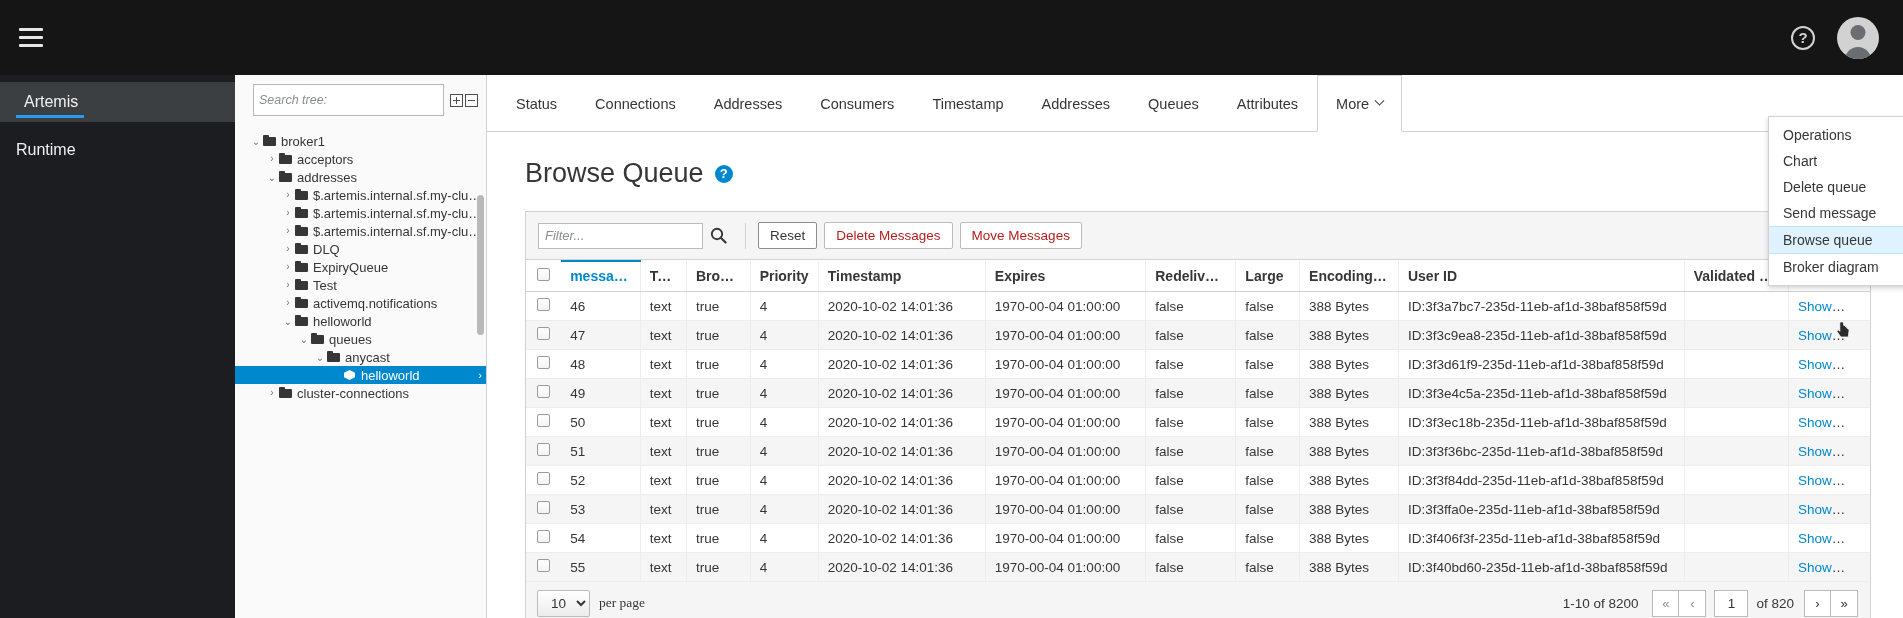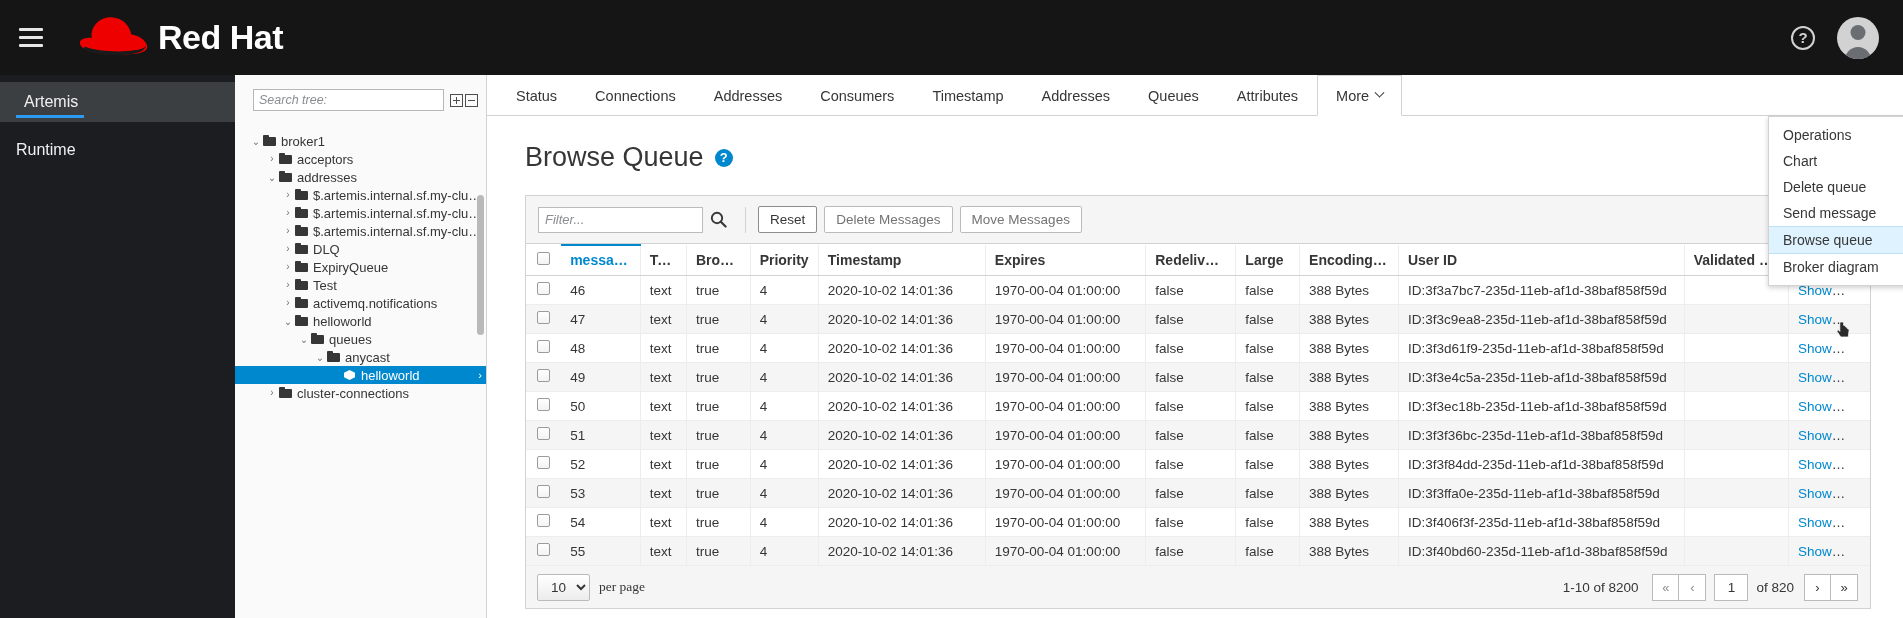--- a/index.html
+++ b/index.html
@@ -136,21 +136,21 @@
   }
   .tree-search-row {
     display: flex;
     align-items: center;
     padding: 0 8px 0 18px;
     gap: 6px;
     height: 24px;
   }
   .tree-search {
     flex: 1;
-    height: 22px;
+    height: 32px;
     border: 1px solid #b7b7b7;
     background: #fff;
     font-size: 12.5px;
     font-style: italic;
     color: #6a6e73;
     padding: 0 5px;
     outline: none;
     font-family: "Liberation Sans", sans-serif;
   }
   .tree-search::placeholder { color: #8a8d90; font-style: italic; }
@@ -250,21 +250,21 @@
   }
 
   
   .main {
     flex: 1;
     background: #fff;
     position: relative;
     overflow: hidden;
   }
   .tabbar {
-    height: 41px;
+    height: 57px;
     border-bottom: 1px solid #d2d2d2;
     display: flex;
     align-items: stretch;
     padding-left: 10px;
     font-size: 14.5px;
   }
   .tab {
     padding: 0 18px;
     display: flex; align-items: center;
     color: #363636;
@@ -379,21 +379,21 @@
     border-radius: 2px;
     padding: 0 11px;
     font-size: 13.5px;
     color: #363636;
     cursor: pointer;
     margin-right: 7px;
     font-family: "Liberation Sans", sans-serif;
     white-space: nowrap;
   }
   .btn.strong { border-color: #8b8d8f; }
-  .btn.muted { color: #737373; }
+  .btn.muted { color: #b91c1c; }
 
   
   table.grid {
     width: 100%;
     border-collapse: collapse;
     font-size: 13.5px;
     table-layout: fixed;
   }
   table.grid th {
     background: #fff;
@@ -509,28 +509,20 @@
   }
 </style>
 </head>
 <body>
 
 <div class="masthead">
   <div class="hamburger">
     <span></span>
       <span></span>
       <span></span>
-  </div>
-  <div class="brand">
-    <svg class="rh-hat" viewBox="0 0 100 60">
-      <path d="M30 30 C28 18 38 6 52 6 C66 6 74 16 76 26 C84 27 92 32 94 38 C96 44 90 47 82 48 C66 50 40 50 26 45 C16 41 14 35 18 32 C21 30 26 29 30 30 Z" fill="#ee0000"></path>
-      <path d="M22 40 C36 46 66 47 82 44 C88 43 92 41 93 39 C92 45 84 48 72 49 C56 51 36 50 26 46 C21 44 20 42 22 40 Z" fill="#1a1a1a"></path>
-      <path d="M30 31 C32 21 40 12 52 11 C46 16 42 23 41 31 C37 30 33 30 30 31 Z" fill="#ee0000"></path>
-    </svg>
-    <div class="rh-wordmark">Red Hat</div>
   </div>
   <div class="masthead-right">
     <div class="help-circle">?</div>
     <div class="avatar"></div>
   </div>
 </div>
 
 <div class="body-wrap">
 
   <div class="leftnav">

